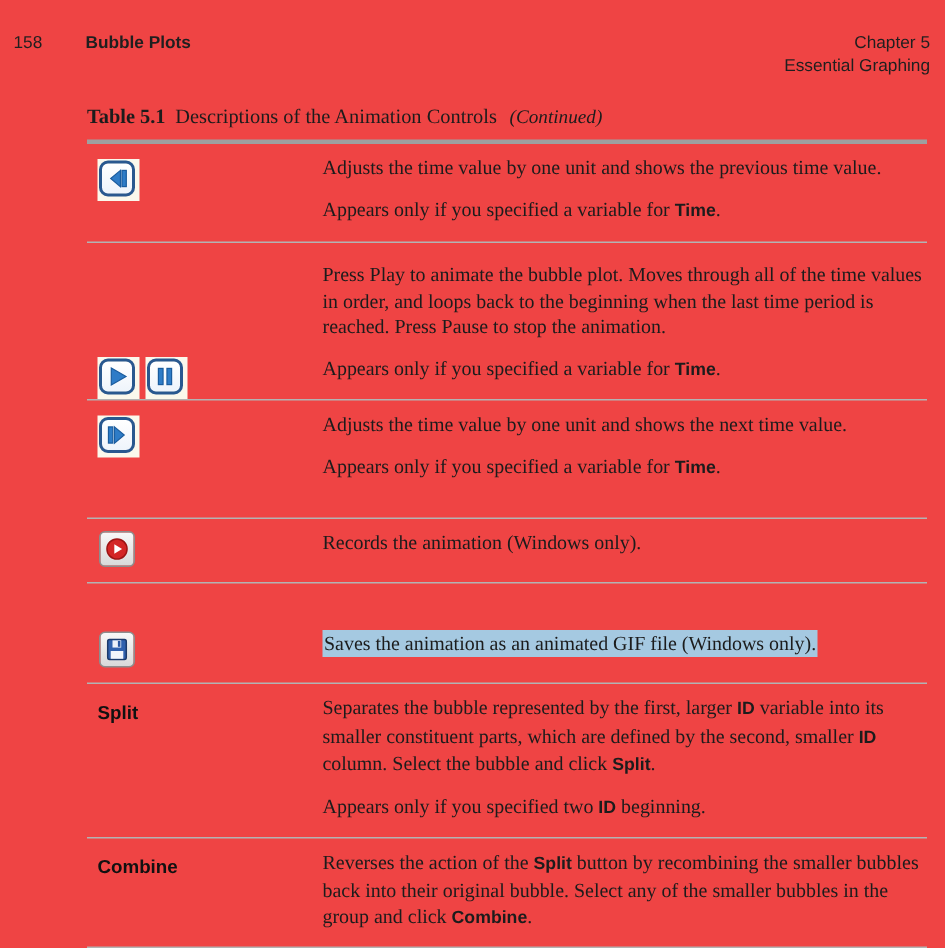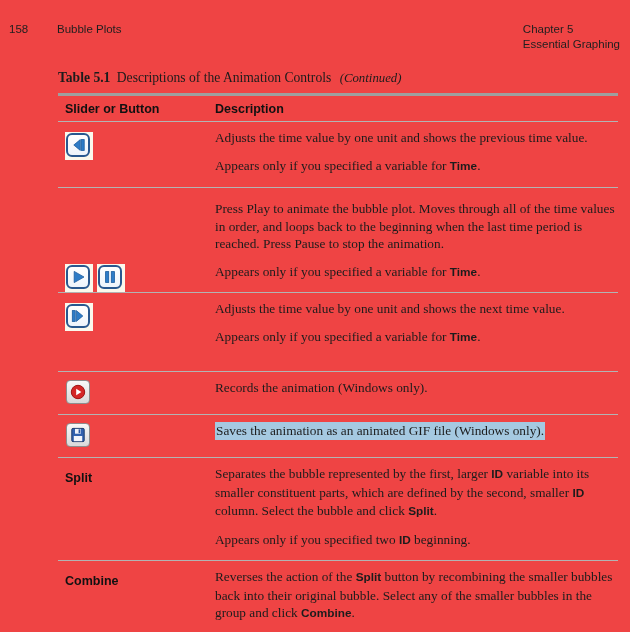--- a/index.html
+++ b/index.html
@@ -4,22 +4,22 @@
 <style>
   html,body{margin:0;padding:0;background:#ffffff;}
   .page{position:relative;width:630px;height:632px;background:#ef4444;overflow:hidden;
         font-family:"Liberation Serif",serif;color:#1c1c1c;padding-left:44px;}
 
   
   .pagehead{position:absolute;top:22px;left:0;width:630px;
             font-family:"Liberation Sans",sans-serif;font-size:11.5px;line-height:14.5px;color:#1f1f1f;}
   .pagenum{position:absolute;left:9px;top:0;}
   .ph-left{position:absolute;left:57px;top:0;}
-  .ph-title{font-weight:normal;}
-  .ph-right{position:absolute;right:10px;top:0;}
+  .ph-title{font-weight:bold;}
+  .ph-right{position:absolute;right:10px;top:0;text-align:right;}
 
   
   .caption{position:absolute;left:58px;top:70px;font-size:13.6px;font-family:Liberation Serif, serif;}
   .cap-label{font-weight:bold;}
   .cap-text{margin-left:3px;}
   .cap-cont{font-style:italic;font-size:12.8px;margin-left:5px;}
 
   
   .tbl{position:absolute;left:58px;top:93px;width:560px;border-top:3px solid #9f9f9f;}
   .trow{display:flex;border-bottom:1px solid #b3b3b3;box-sizing:border-box;}
@@ -38,21 +38,21 @@
   .btn{width:24px;height:24px;box-sizing:border-box;border:2px solid #29588f;border-radius:6px;
        background:linear-gradient(#ffffff,#eef4fb);display:flex;align-items:center;justify-content:center;}
   .btn-gray{width:24px;height:24px;box-sizing:border-box;border:1.5px solid #8d8d8d;border-radius:4px;
        background:linear-gradient(#f8f8f8,#d9d9d9);display:flex;align-items:center;justify-content:center;}
   .iw-plain{background:transparent;}
   .gap-pause{margin-top:15px;}
   svg{display:block;}
 
   
   .r1{min-height:66px;} .r2{min-height:105px;align-items:flex-end;} .r3{min-height:79px;}
-  .r4{min-height:43px;} .r5{min-height:43px;} .r6{min-height:102px;} .r7{min-height:68px;}
+  .r4{min-height:43px;} .r5{min-height:43px;margin-top:24px;} .r6{min-height:102px;} .r7{min-height:68px;}
 </style>
 </head>
 <body>
 
 <div class="page">
 
   <div class="pagehead">
     <span class="pagenum">158</span>
     <div class="ph-left">
       <div class="ph-title">Bubble Plots</div>
@@ -64,24 +64,20 @@
   </div>
 
   <div class="caption">
     <span class="cap-label">Table 5.1</span>
     <span class="cap-text">Descriptions of the Animation Controls</span>
     <span class="cap-cont">(Continued)</span>
   </div>
 
   <div class="tbl">
 
-    <div class="trow thead">
-      <div class="c1 th">Slider or Button</div>
-      <div class="c2 th">Description</div>
-    </div>
 
     <div class="trow r1">
       <div class="c1">
         <div class="icon-wrap">
           <div class="btn">
             <svg width="18" height="18" viewBox="0 0 18 18">
               <polygon points="11.3,3.6 4.8,9 11.3,14.4" fill="#2e7cc7" stroke="#1a5c9e" stroke-width="0.8"></polygon>
               <rect x="12.3" y="3.6" width="2.9" height="10.8" fill="#2e7cc7" stroke="#1a5c9e" stroke-width="0.8"></rect>
             </svg>
           </div>

